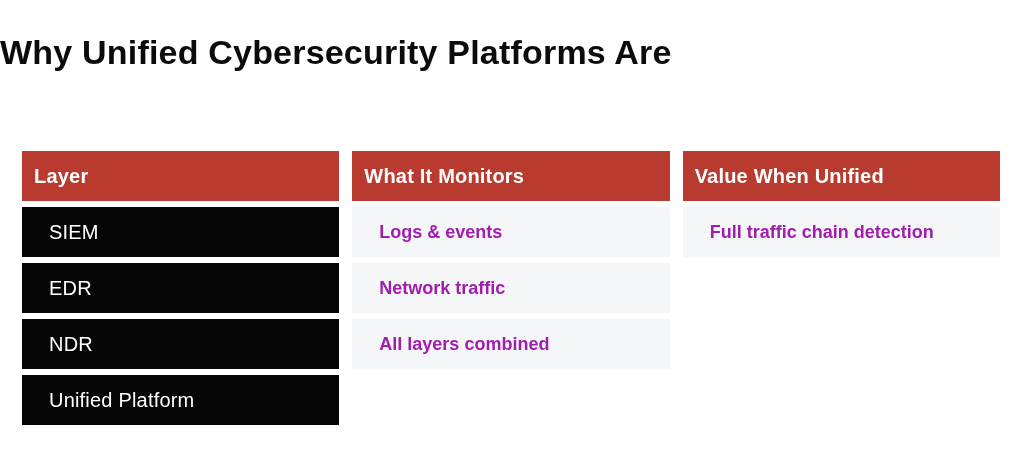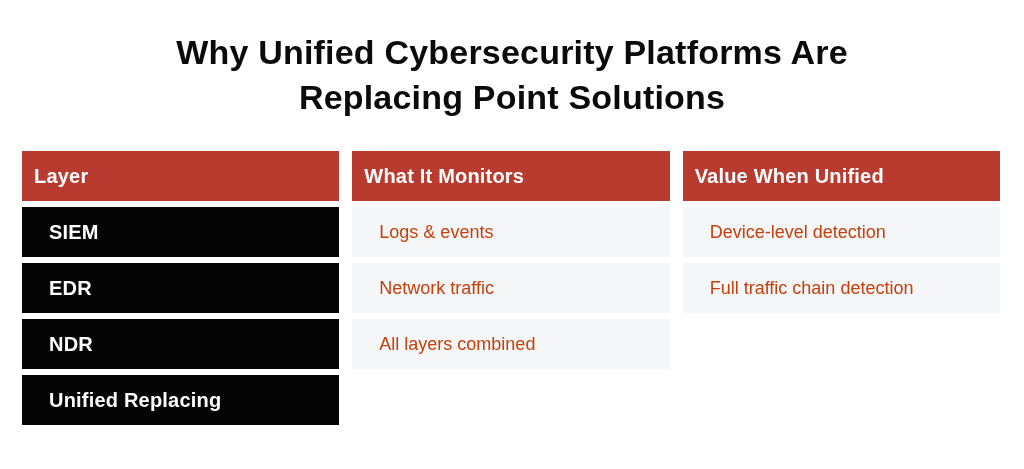--- a/index.html
+++ b/index.html
@@ -10,21 +10,21 @@
   }
   html,body{margin:0;padding:0;}
   body{
     width:1024px;height:469px;position:relative;overflow:hidden;
     background:#ffffff;
     font-family:"Liberation Sans",sans-serif;
     -webkit-font-smoothing:antialiased;
   }
   .title{
     position:absolute;top:30px;left:0;width:1024px;
-    text-align:center;color:var(--ink);
+    text-align:left;color:var(--ink);
     font-weight:700;font-size:34px;line-height:45px;letter-spacing:0.2px;
   }
   .table{
     position:absolute;top:151px;left:22px;width:978px;
     display:flex;gap:13px;
   }
   .col{
     flex:1 1 0;min-width:0;
     display:flex;flex-direction:column;gap:6px;
   }
@@ -33,51 +33,49 @@
     display:flex;align-items:center;
     padding:0 12px 0 27px;
     font-size:18px;white-space:nowrap;overflow:hidden;
   }
   .cell.header{
     background:var(--accent);color:#ffffff;
     font-weight:700;font-size:20px;letter-spacing:0.2px;padding-left:12px;
   }
   .cell.black{
     background:var(--row-black);color:#ffffff;
-    font-weight:700;font-size:20px;letter-spacing:0.2px;
+    font-weight:400;font-size:20px;letter-spacing:0.2px;
   }
   .cell.gray{
-    background:var(--row-gray);color:#c2410c;
-    font-weight:400;
+    background:var(--row-gray);color:#a21caf;
+    font-weight:700;
   }
 </style>
 </head>
 <body>
 
 <header class="title">
   <div>Why Unified Cybersecurity Platforms Are</div>
-  <div>Replacing Point Solutions</div>
 </header>
 
 <main class="table">
 
   <section class="col">
     <div class="cell header">Layer</div>
     <div class="cell black">SIEM</div>
     <div class="cell black">EDR</div>
     <div class="cell black">NDR</div>
-    <div class="cell black">Unified Replacing</div>
+    <div class="cell black">Unified Platform</div>
   </section>
 
   <section class="col">
     <div class="cell header">What It Monitors</div>
     <div class="cell gray">Logs &amp; events</div>
     <div class="cell gray">Network traffic</div>
     <div class="cell gray">All layers combined</div>
   </section>
 
   <section class="col">
     <div class="cell header">Value When Unified</div>
-    <div class="cell gray">Device-level detection</div>
     <div class="cell gray">Full traffic chain detection</div>
   </section>
 
 </main>
 
 </body></html>

